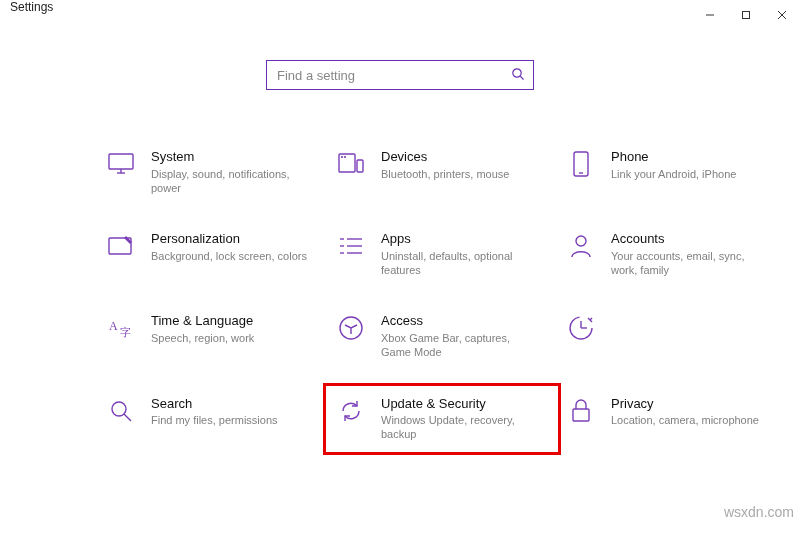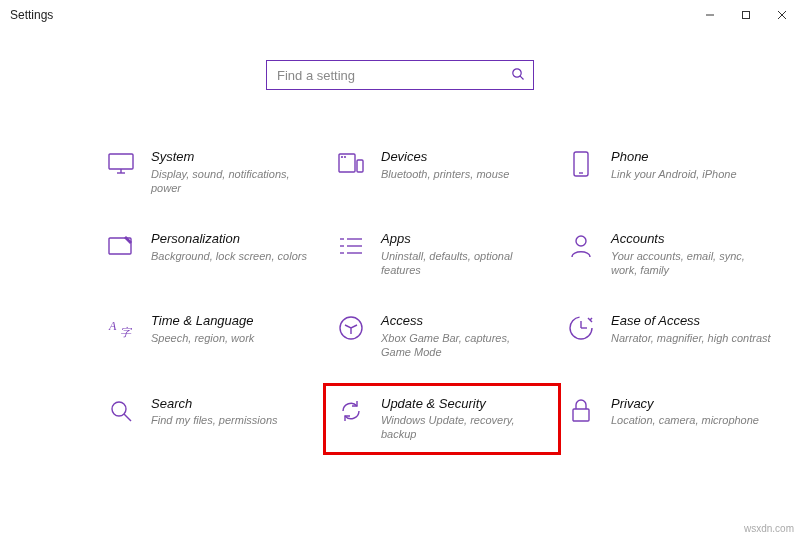--- a/index.html
+++ b/index.html
@@ -1,34 +1,34 @@
 <!DOCTYPE html>
 <html><head>
 <meta charset="utf-8">
 <style>
   * { box-sizing: border-box; }
   html, body { margin:0; padding:0; width:800px; height:537px; font-family: "Segoe UI", Arial, sans-serif; background:#fff; color:#000; overflow:hidden; }
-  .titlebar { display:flex; align-items:center; height:30px; padding-left:10px; font-size:12px; color:#222; }
+  .titlebar { display:flex; height:30px; padding-left:10px; font-size:12px; color:#222; }
   .titlebar .spacer { flex:1; }
   .titlebar .btn { width:36px; height:30px; display:flex; align-items:center; justify-content:center; font-size:12px; color:#333; }
   .titlebar .btn svg { display:block; }
   .searchwrap { display:flex; justify-content:center; margin-top:30px; }
   .searchbox { width:268px; height:30px; border:1.5px solid #6b2fb3; display:flex; align-items:center; padding:0 8px; }
   .searchbox input { border:none; outline:none; flex:1; font-size:13px; color:#7f1d1d; background:transparent; font-family:inherit; }
   .searchbox input::placeholder { color:#888; }
   .searchbox .sicon { color:#6b2fb3; font-size:13px; }
   .grid { display:grid; grid-template-columns: repeat(3, 220px); column-gap:10px; row-gap:28px; margin:55px 0 0 102px; }
-  .item { display:flex; align-items:flex-start; gap:15px; padding:4px; position:relative;font-style:italic; }
+  .item { display:flex; align-items:flex-start; gap:15px; padding:4px; position:relative; }
   .icon { width:30px; height:30px; flex-shrink:0; display:flex; align-items:center; justify-content:center; color:#7a3fb8; }
   .icon svg { stroke:#7a3fb8; fill:none; stroke-width:1.4; }
   .txt { display:flex; flex-direction:column; gap:2px; }
   .title { font-size:13px; color:#111; line-height:1.2; }
   .sub { font-size:11px; color:#808080; line-height:1.3; max-width:160px; }
   .highlight { outline:3px solid #e60000; outline-offset:6px; }
-  .watermark { position:absolute; bottom:3px; right:6px; font-size:10px; color:#aaa;margin-left:15px; }
+  .watermark { position:absolute; bottom:17px; right:6px; font-size:14px; color:#aaa;margin-left:15px; }
 </style>
 </head>
 <body>
 
 <div class="titlebar">
   <span>Settings</span>
   <div class="spacer"></div>
   <div class="btn">
     <svg width="10" height="10">
         <line x1="1" y1="5" x2="9" y2="5" stroke="#333" stroke-width="1"></line>
@@ -176,24 +176,20 @@
   <div class="item">
     <div class="icon">
       <svg width="26" height="26" viewBox="0 0 26 26">
           <circle cx="13" cy="13" r="11" stroke-dasharray="50 20"></circle>
           <line x1="13" y1="13" x2="13" y2="6"></line>
           <line x1="13" y1="13" x2="19" y2="13"></line>
           <path d="M20 3 L24 7"></path>
           <path d="M24 3 L22 5"></path>
         </svg>
     </div>
-    <div class="txt">
-        <span class="title">Ease of Access</span>
-        <span class="sub">Narrator, magnifier, high contrast</span>
-      </div>
   </div>
 
   <div class="item">
     <div class="icon">
       <svg width="26" height="26" viewBox="0 0 26 26">
           <circle cx="11" cy="11" r="7"></circle>
           <line x1="16" y1="16" x2="23" y2="23"></line>
         </svg>
     </div>
     <div class="txt">

